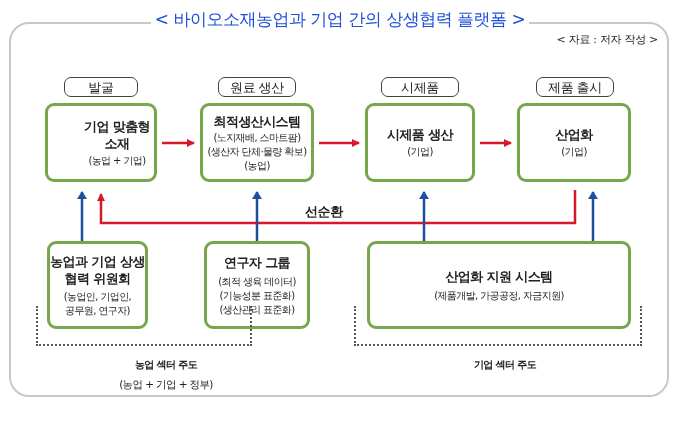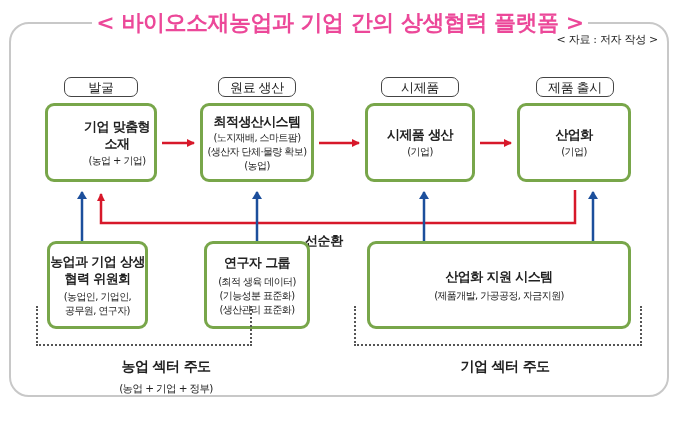--- a/index.html
+++ b/index.html
@@ -1,38 +1,38 @@
 <!DOCTYPE html>
 <html><head>
 <meta charset="utf-8">
 <style>
   html, body { margin: 0; padding: 0; background: #ffffff; }
   body { width: 680px; height: 425px; position: relative; overflow: hidden;
          font-family: "DejaVu Sans", "Liberation Sans", sans-serif; color: #222; }
   .frame { position: absolute; left: 9px; top: 22px; width: 660px; height: 375px;
            border: 2px solid #c8c8c8; border-radius: 20px; box-sizing: border-box; }
   .title { position: absolute; left: 0; right: 0; top: 8px; text-align: center; }
-  .title span { background: #fff; padding: 0 4px; color: #ec4899; font-size: 22px; font-weight: bold; letter-spacing: -0.5px; }
+  .title span { background: #fff; padding: 0 4px; color: #1d4ed8; font-size: 17px; font-weight: normal; letter-spacing: -0.5px; }
   .source { position: absolute; right: 22px; top: 32px; font-size: 11px; color: #222; letter-spacing: -0.3px; }
 
   .stage { position: absolute; height: 20px; border: 1.5px solid #444; border-radius: 7px;
            background: #fff; font-size: 13px; text-align: center; line-height: 20px; box-sizing: border-box; letter-spacing: -0.3px; font-family: Liberation Serif, serif; }
 
   .box { position: absolute; border: 3.5px solid #78a64a; border-radius: 9px; background: #fff;
          box-sizing: border-box; display: flex; flex-direction: column; align-items: center; justify-content: center; text-align: center; }
   .box .main { font-size: 13px; font-weight: bold; letter-spacing: -0.6px; line-height: 17px; }
   .box .sub { font-size: 10px; letter-spacing: -0.6px; line-height: 14px; margin-top: 2px; }
 
   .dashed { position: absolute; border: 2px dotted #555; border-top: none; box-sizing: border-box; }
 
   .sector { position: absolute; text-align: center; }
-  .sector .main { font-size: 14px; font-weight: bold; letter-spacing: -0.6px; }
+  .sector .main { font-size: 10px; font-weight: bold; letter-spacing: -0.6px; }
   .sector .sub { font-size: 10.5px; letter-spacing: -0.6px; margin-top: 6px; }
 
-  .cycle { position: absolute; left: 305px; top: 203px; font-size: 13px; font-weight: bold; letter-spacing: -0.4px; margin-top: 29px; }
+  .cycle { position: absolute; left: 305px; top: 203px; font-size: 13px; font-weight: bold; letter-spacing: -0.4px; }
 
   svg.arrows { position: absolute; left: 0; top: 0; width: 680px; height: 425px; pointer-events: none; }
 </style>
 </head>
 <body>
 
 <div class="frame"></div>
 <div class="title"><span>&lt; 바이오소재농업과 기업 간의 상생협력 플랫폼 &gt;</span></div>
 <div class="source">&lt; 자료 : 저자 작성 &gt;</div>
 

